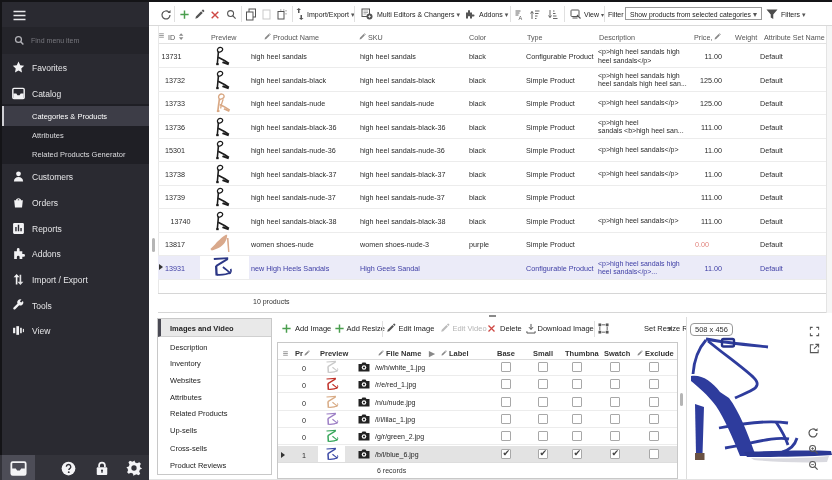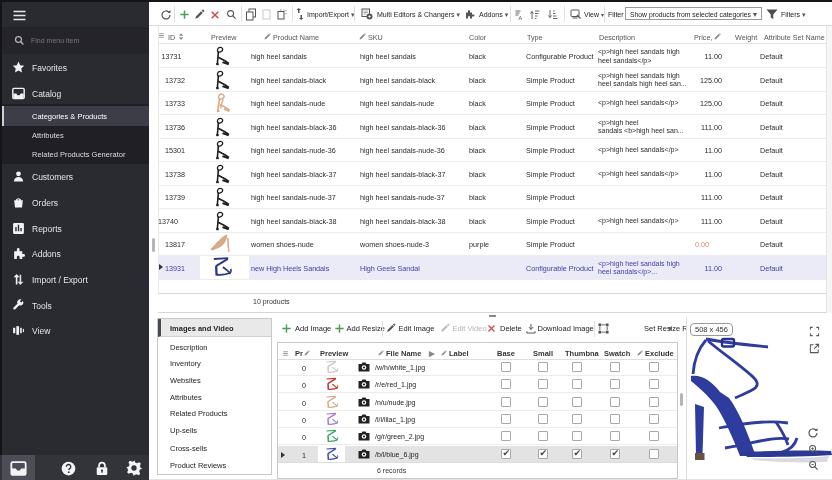--- a/index.html
+++ b/index.html
@@ -380,21 +380,21 @@
         <use href="#heel" style="color:#1c1c1c"></use>
       </svg>
     <div class="cell" style="left:93px">high heel sandals-nude-37</div>
     <div class="cell" style="left:202px">high heel sandals-nude-37</div>
     <div class="cell" style="left:311px">black</div>
     <div class="cell" style="left:368px">Simple Product</div>
     <div class="cell" style="left:524px;width:40px;text-align:right">111.00</div>
     <div class="cell" style="left:602px">Default</div>
   </div>
   <div class="row" style="top:206.5px">
-    <div class="cell" style="left:0;width:45px;text-align:left">13740</div>
+    <div class="cell" style="left:0;width:45px;text-align:center">13740</div>
     <svg class="abs" style="left:51px;top:1px" width="22" height="22" viewBox="0 0 24 24">
         <use href="#heel" style="color:#1c1c1c"></use>
       </svg>
     <div class="cell" style="left:93px">high heel sandals-black-38</div>
     <div class="cell" style="left:202px">high heel sandals-black-38</div>
     <div class="cell" style="left:311px">black</div>
     <div class="cell" style="left:368px">Simple Product</div>
     <div class="desc" style="top:8px">&lt;p&gt;high heel sandals&lt;/p&gt;</div>
     <div class="cell" style="left:524px;width:40px;text-align:right">111.00</div>
     <div class="cell" style="left:602px">Default</div>

